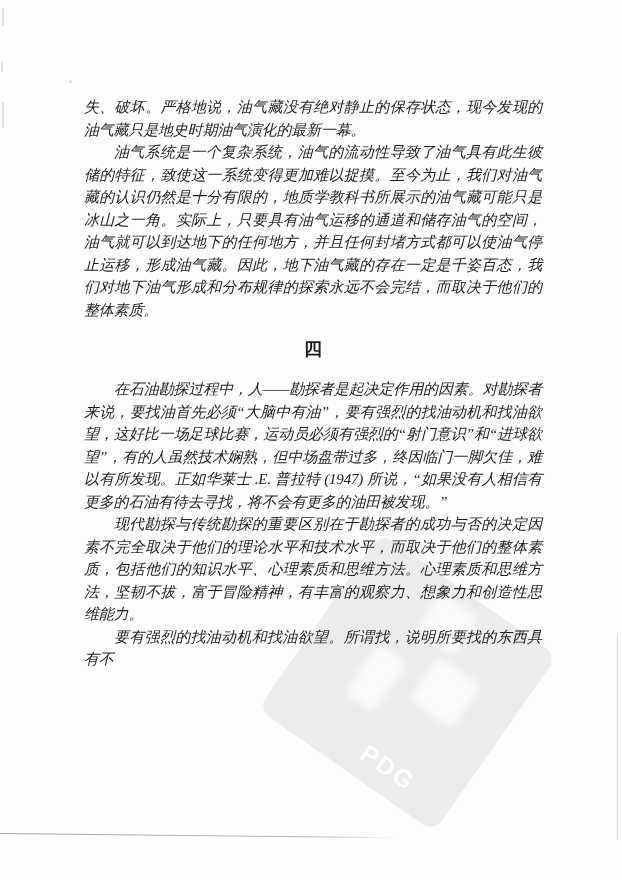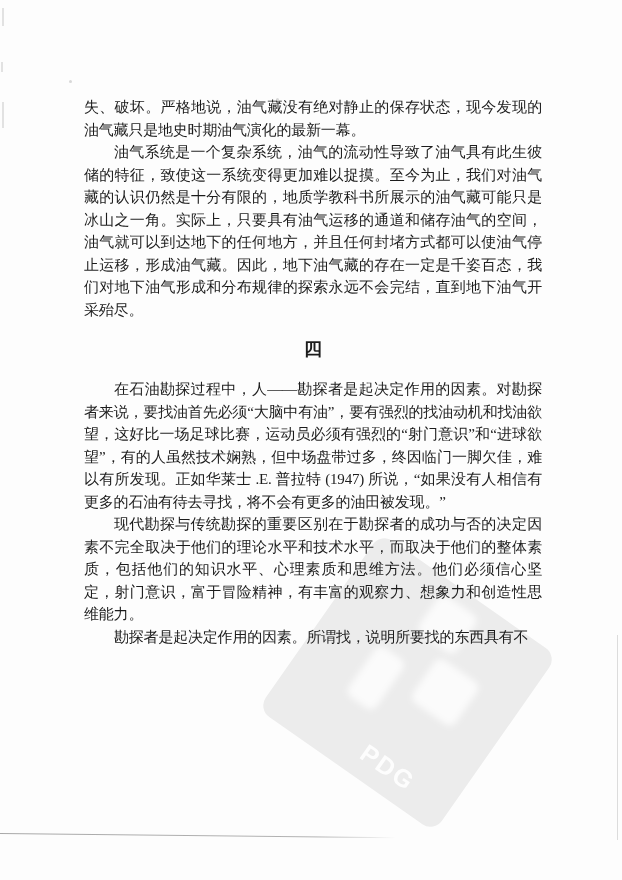--- a/index.html
+++ b/index.html
@@ -52,21 +52,21 @@
     left: 84px;
     top: 96px;
     width: 458px;
     z-index: 2;
     color: #1c1c1c;
     font-size: 15px;
     line-height: 22.5px;
     text-align: justify;
     letter-spacing: -0.2px;
   }
-  .para { margin: 0; }
+  .para { margin: 0; font-style: italic; }
   .para.indent { text-indent: 2em; }
   #section-heading {
     margin: 16px 0 17px 0;
     text-align: center;
     font-size: 18px;
     font-weight: 600;
     line-height: 24px;
     letter-spacing: 0;
   }
   
@@ -117,27 +117,27 @@
   <div id="watermark">
     <div id="wm-glyph-1" class="wm-glyph"></div>
     <div id="wm-glyph-2" class="wm-glyph"></div>
     <div id="wm-glyph-3" class="wm-glyph"></div>
     <div id="wm-pdg">PDG</div>
   </div>
 
   <div id="text-block">
     <div id="paras-before">
         <p class="para">失、破坏。严格地说，油气藏没有绝对静止的保存状态，现今发现的油气藏只是地史时期油气演化的最新一幕。</p>
-        <p class="para indent">油气系统是一个复杂系统，油气的流动性导致了油气具有此生彼储的特征，致使这一系统变得更加难以捉摸。至今为止，我们对油气藏的认识仍然是十分有限的，地质学教科书所展示的油气藏可能只是冰山之一角。实际上，只要具有油气运移的通道和储存油气的空间，油气就可以到达地下的任何地方，并且任何封堵方式都可以使油气停止运移，形成油气藏。因此，地下油气藏的存在一定是千姿百态，我们对地下油气形成和分布规律的探索永远不会完结，直到地下油气开采殆尽。</p>
+        <p class="para indent">油气系统是一个复杂系统，油气的流动性导致了油气具有此生彼储的特征，致使这一系统变得更加难以捉摸。至今为止，我们对油气藏的认识仍然是十分有限的，地质学教科书所展示的油气藏可能只是冰山之一角。实际上，只要具有油气运移的通道和储存油气的空间，油气就可以到达地下的任何地方，并且任何封堵方式都可以使油气停止运移，形成油气藏。因此，地下油气藏的存在一定是千姿百态，我们对地下油气形成和分布规律的探索永远不会完结，而取决于他们的整体素质。</p>
       </div>
     <div id="section-heading">四</div>
     <div id="paras-after">
         <p class="para indent">在石油勘探过程中，人——勘探者是起决定作用的因素。对勘探者来说，要找油首先必须“大脑中有油”，要有强烈的找油动机和找油欲望，这好比一场足球比赛，运动员必须有强烈的“射门意识”和“进球欲望”，有的人虽然技术娴熟，但中场盘带过多，终因临门一脚欠佳，难以有所发现。正如华莱士 .E. 普拉特 (1947) 所说，“如果没有人相信有更多的石油有待去寻找，将不会有更多的油田被发现。”</p>
-        <p class="para indent">现代勘探与传统勘探的重要区别在于勘探者的成功与否的决定因素不完全取决于他们的理论水平和技术水平，而取决于他们的整体素质，包括他们的知识水平、心理素质和思维方法。他们必须信心坚定，射门意识，富于冒险精神，有丰富的观察力、想象力和创造性思维能力。</p>
-        <p class="para indent">勘探者是起决定作用的因素。所谓找，说明所要找的东西具有不</p>
+        <p class="para indent">现代勘探与传统勘探的重要区别在于勘探者的成功与否的决定因素不完全取决于他们的理论水平和技术水平，而取决于他们的整体素质，包括他们的知识水平、心理素质和思维方法。心理素质和思维方法，坚韧不拔，富于冒险精神，有丰富的观察力、想象力和创造性思维能力。</p>
+        <p class="para indent">要有强烈的找油动机和找油欲望。所谓找，说明所要找的东西具有不</p>
       </div>
   </div>
 
   <div id="bottom-rule"></div>
   <div id="right-edge-line"></div>
   <div id="edge-mark-1" class="edge-mark"></div>
   <div id="edge-mark-2" class="edge-mark"></div>
   <div id="edge-mark-3" class="edge-mark"></div>
   <div id="speck-1" class="speck"></div>
   <div id="speck-2" class="speck"></div>

